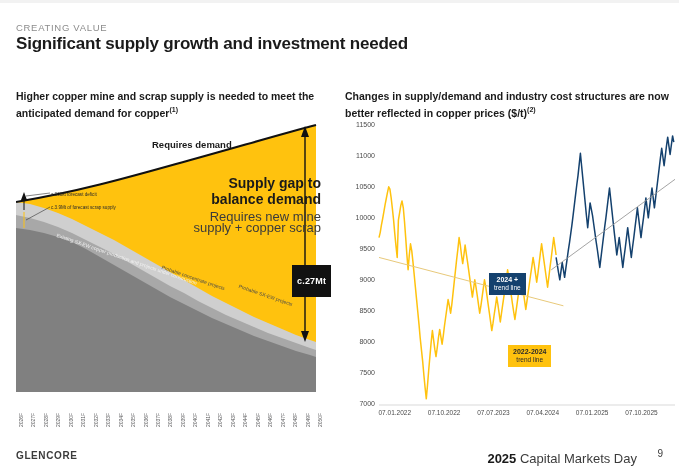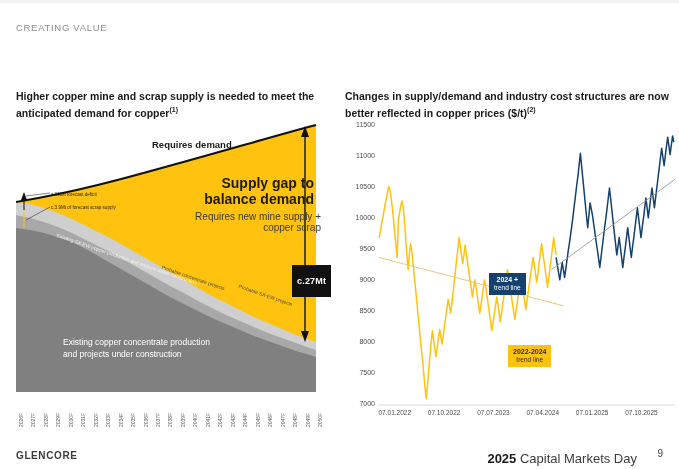--- a/index.html
+++ b/index.html
@@ -47,26 +47,26 @@
     transform:rotate(-90deg);
     white-space:nowrap;
     letter-spacing:0px;
   }
 
   .cathode-lab{
     position:absolute;left:152px;top:139px;
     font-size:9.5px;font-weight:bold;color:#1a1a1a;
   }
   .gap-h1{
-    position:absolute;left:186px;top:175px;width:128px;text-align:right;
+    position:absolute;left:193px;top:175px;width:128px;text-align:right;
     font-size:14px;font-weight:bold;color:#1a1a1a;line-height:16px;
   }
   .gap-sub{
     position:absolute;left:185px;top:211px;width:136px;text-align:right;
-    font-size:10px;color:#3b3b3b;line-height:11px;
+    font-size:13px;color:#3b3b3b;line-height:11px;
   }
   .mt-badge{
     position:absolute;left:292px;top:265px;
     background:#111;color:#fff;font-size:9px;font-weight:bold;
     padding:11px 5px;letter-spacing:.2px;
   }
   .ann{
     position:absolute;font-size:4.6px;color:#2b2b2b;white-space:nowrap;
   }
   .ann1{left:51px;top:192px;}
@@ -115,20 +115,21 @@
   }
 </style>
 </head>
 <body>
 
 <div class="slide">
 
   <div class="topline"></div>
 
   <div class="eyebrow">CREATING VALUE</div>
+  <div class="title">Significant supply growth and investment needed</div>
 
   <div class="panel-title pt-left">
     <span>Higher copper mine and scrap supply is needed to meet the anticipated demand for copper</span><span class="sup">(1)</span>
   </div>
 
   <div class="lchart">
     <svg width="312" height="272" viewBox="0 0 312 272">
 
       <path fill="#FFC20E" d="M0,82 C60,72 110,58 160,44 C215,29 265,14 300,5
            L300,272 L0,272 Z"></path>
@@ -167,21 +168,20 @@
   <div class="gap-sub">Requires new mine supply + copper scrap</div>
   <div class="mt-badge">c.27Mt</div>
 
   <div class="ann ann1">c.300kt forecast deficit</div>
   <div class="ann ann2">c.3.9Mt of forecast scrap supply</div>
 
   <div class="band-lab bl1">Existing SX-EW copper production and projects under construction</div>
   <div class="band-lab bl2">Probable concentrate projects</div>
   <div class="band-lab bl3">Probable SX-EW projects</div>
 
-  <div class="grey-block">Existing copper concentrate production and projects under construction</div>
 
   <div class="lx-axis">
       <div class="lx-lab" style="left: 7.7376px;">2026F</div>
       <div class="lx-lab" style="left: 20.2176px;">2027F</div>
       <div class="lx-lab" style="left: 32.6976px;">2028F</div>
       <div class="lx-lab" style="left: 45.1776px;">2029F</div>
       <div class="lx-lab" style="left: 57.6576px;">2030F</div>
       <div class="lx-lab" style="left: 70.1376px;">2031F</div>
       <div class="lx-lab" style="left: 82.6176px;">2032F</div>
       <div class="lx-lab" style="left: 95.0976px;">2033F</div>

